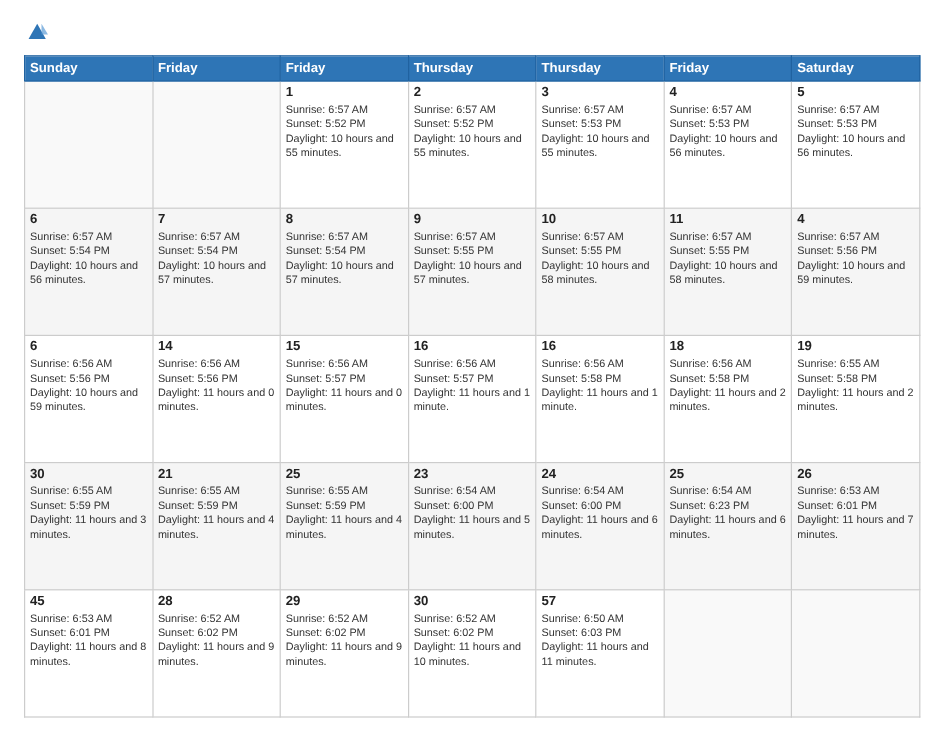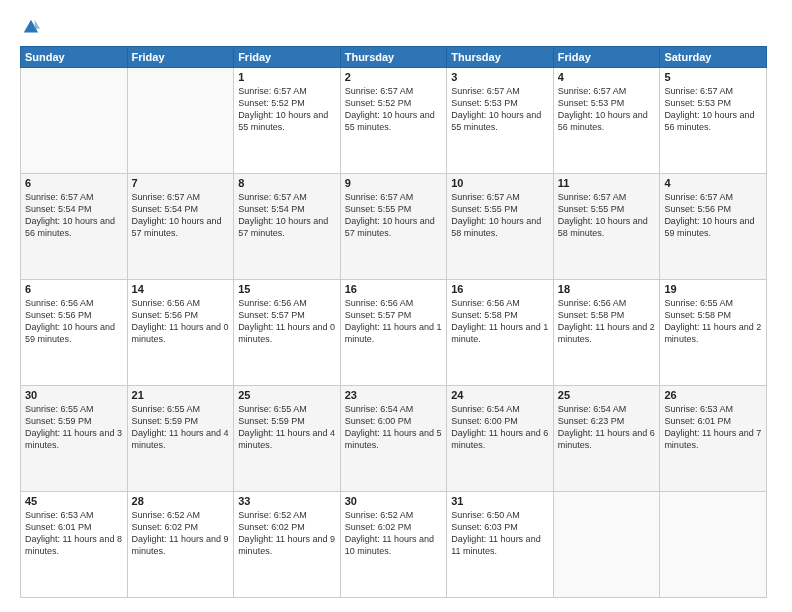--- a/index.html
+++ b/index.html
@@ -339,35 +339,35 @@
 and 8 minutes.</div>
           </td>
           <td>
             <span class="day-num">28</span>
             <div class="cell-text">Sunrise: 6:52 AM
 Sunset: 6:02 PM
 Daylight: 11 hours
 and 9 minutes.</div>
           </td>
           <td>
-            <span class="day-num">33</span>
+            <span class="day-num">29</span>
             <div class="cell-text">Sunrise: 6:52 AM
 Sunset: 6:02 PM
 Daylight: 11 hours
 and 9 minutes.</div>
           </td>
           <td>
             <span class="day-num">30</span>
             <div class="cell-text">Sunrise: 6:52 AM
 Sunset: 6:02 PM
 Daylight: 11 hours
 and 10 minutes.</div>
           </td>
           <td>
-            <span class="day-num">31</span>
+            <span class="day-num">57</span>
             <div class="cell-text">Sunrise: 6:50 AM
 Sunset: 6:03 PM
 Daylight: 11 hours
 and 11 minutes.</div>
           </td>
           <td class="empty"></td>
           <td class="empty"></td>
         </tr>
       </tbody>
   </table>

